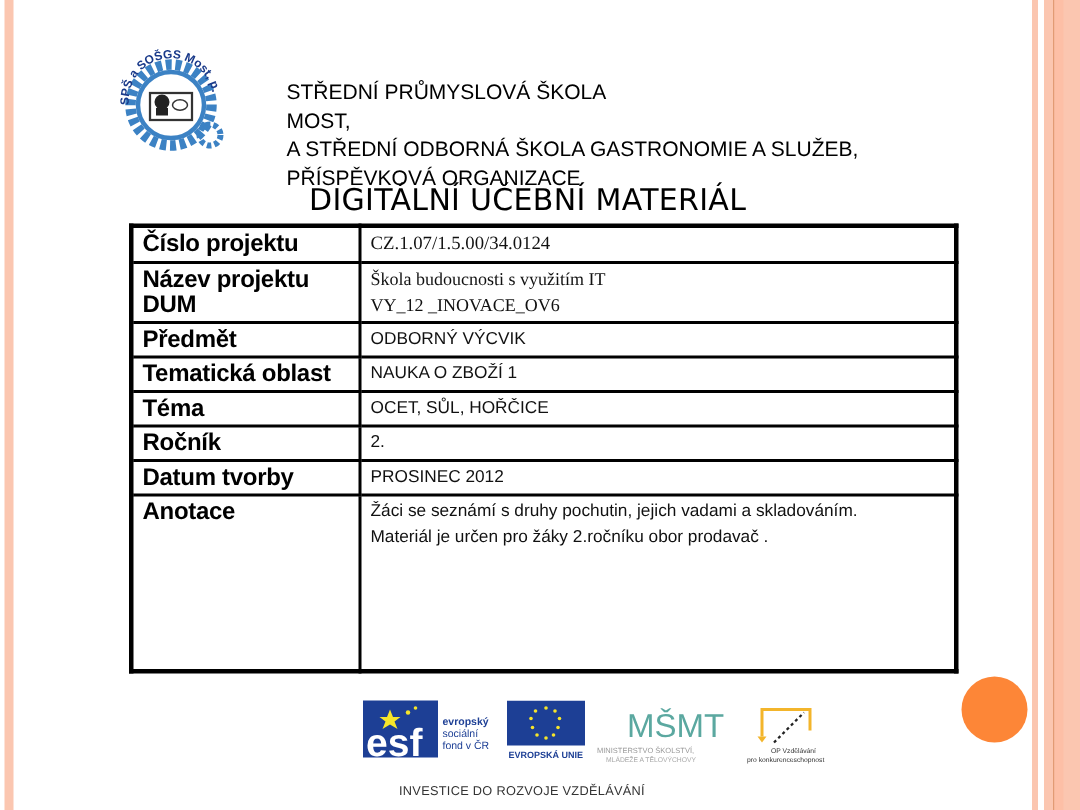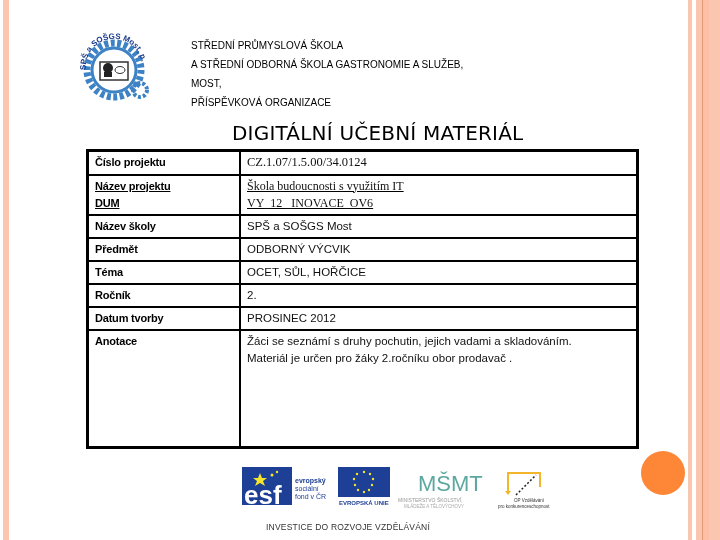--- a/index.html
+++ b/index.html
@@ -1,24 +1,24 @@
 <!DOCTYPE html>
 <html><head>
 <meta charset="utf-8">
 <style>
   html, body { margin:0; padding:0; }
   body { width:720px; height:540px; position:relative; background:#ffffff; overflow:hidden; font-family:"Liberation Sans", sans-serif; color:#000; }
   .stripe { position:absolute; top:0; height:540px; }
   .logo { position:absolute; left:74px; top:30px; width:80px; height:72px; }
-  .header { position:absolute; left:191px; top:36px; font-size:10px; line-height:19px; color:#000; }
+  .header { position:absolute; left:191px; top:52px; font-size:14px; line-height:19px; color:#000; }
   .header div { white-space:nowrap; }
-  .title { position:absolute; left:232px; top:121px; font-family:"DejaVu Sans", sans-serif; font-size:20px; letter-spacing:0.2px; color:#000; white-space:nowrap; }
+  .title { position:absolute; left:206px; top:121px; font-family:"DejaVu Sans", sans-serif; font-size:20px; letter-spacing:0.2px; color:#000; white-space:nowrap; }
   table.info { position:absolute; left:86px; top:149px; width:553px; height:300px; border-collapse:collapse; border:3px solid #000; }
   table.info td { border:2px solid #000; padding:2px 6px; vertical-align:top; font-size:11.5px; line-height:17px; }
-  table.info td.label { width:138px; font-weight:bold; font-size:11px; letter-spacing:-0.2px; }
+  table.info td.label { width:138px; font-weight:bold; font-size:16px; letter-spacing:-0.2px; }
   table.info td.value { color:#111; }
   .serif { font-family:"Liberation Serif", serif; font-size:12.5px !important; }
   .footer-logos { position:absolute; left:190px; top:465px; width:330px; height:60px;margin-left:48px; }
   .invest { position:absolute; left:266px; top:511px; font-size:8.5px; color:#333; letter-spacing:0.2px; white-space:nowrap;margin-top:11px; }
   .dot { position:absolute; left:641px; top:451px; width:44px; height:44px; border-radius:50%; }
 </style>
 </head>
 <body>
 
 <div class="stripe" style="left:3px;width:6px;background:#FBC6B0;"></div>
@@ -40,50 +40,50 @@
     <rect x="30" y="42" width="8" height="5" fill="#222"></rect>
     <ellipse cx="46" cy="40" rx="5" ry="3.5" fill="#fff" stroke="#333" stroke-width="1"></ellipse>
     <text font-size="8" font-weight="bold" fill="#1a3a8a" font-family="Liberation Sans, sans-serif">
       <textPath href="#ringpath">SPŠ a SOŠGS Most, p. o.</textPath>
     </text>
   </svg>
 </div>
 
 <div class="header">
   <div>STŘEDNÍ PRŮMYSLOVÁ ŠKOLA</div>
+  <div>MOST,</div>
   <div>A STŘEDNÍ ODBORNÁ ŠKOLA GASTRONOMIE A SLUŽEB,</div>
-  <div>MOST,</div>
   <div>PŘÍSPĚVKOVÁ ORGANIZACE</div>
 </div>
 
 <div class="title">DIGITÁLNÍ UČEBNÍ MATERIÁL</div>
 
 <table class="info">
   <tbody>
       <tr style="height:24px;">
     <td class="label">Číslo projektu</td>
     <td class="value"><span class="serif" style="font-size:12.5px;font-family:'Liberation Serif',serif;">CZ.1.07/1.5.00/34.0124</span></td>
   </tr>
-  <tr style="height:38px;text-decoration:underline;">
+  <tr style="height:38px;">
     <td class="label">
       <div>Název projektu</div>
       <div>DUM</div>
     </td>
     <td class="value" style="font-family:'Liberation Serif',serif;font-size:12px;">
       <div>Škola budoucnosti s využitím IT</div>
       <div>VY_12 _INOVACE_OV6</div>
     </td>
   </tr>
-  <tr style="height:22px;">
-    <td class="label">Název školy</td>
-    <td class="value">SPŠ a SOŠGS Most</td>
-  </tr>
   <tr style="height:21px;">
     <td class="label">Předmět</td>
     <td class="value">ODBORNÝ VÝCVIK</td>
+  </tr>
+  <tr style="height:21px;">
+    <td class="label">Tematická oblast</td>
+    <td class="value">NAUKA O ZBOŽÍ 1</td>
   </tr>
   <tr style="height:21px;margin-top:28px;">
     <td class="label">Téma</td>
     <td class="value">OCET, SŮL, HOŘČICE</td>
   </tr>
   <tr style="height:22px;">
     <td class="label">Ročník</td>
     <td class="value">2.</td>
   </tr>
   <tr style="height:22px;">

